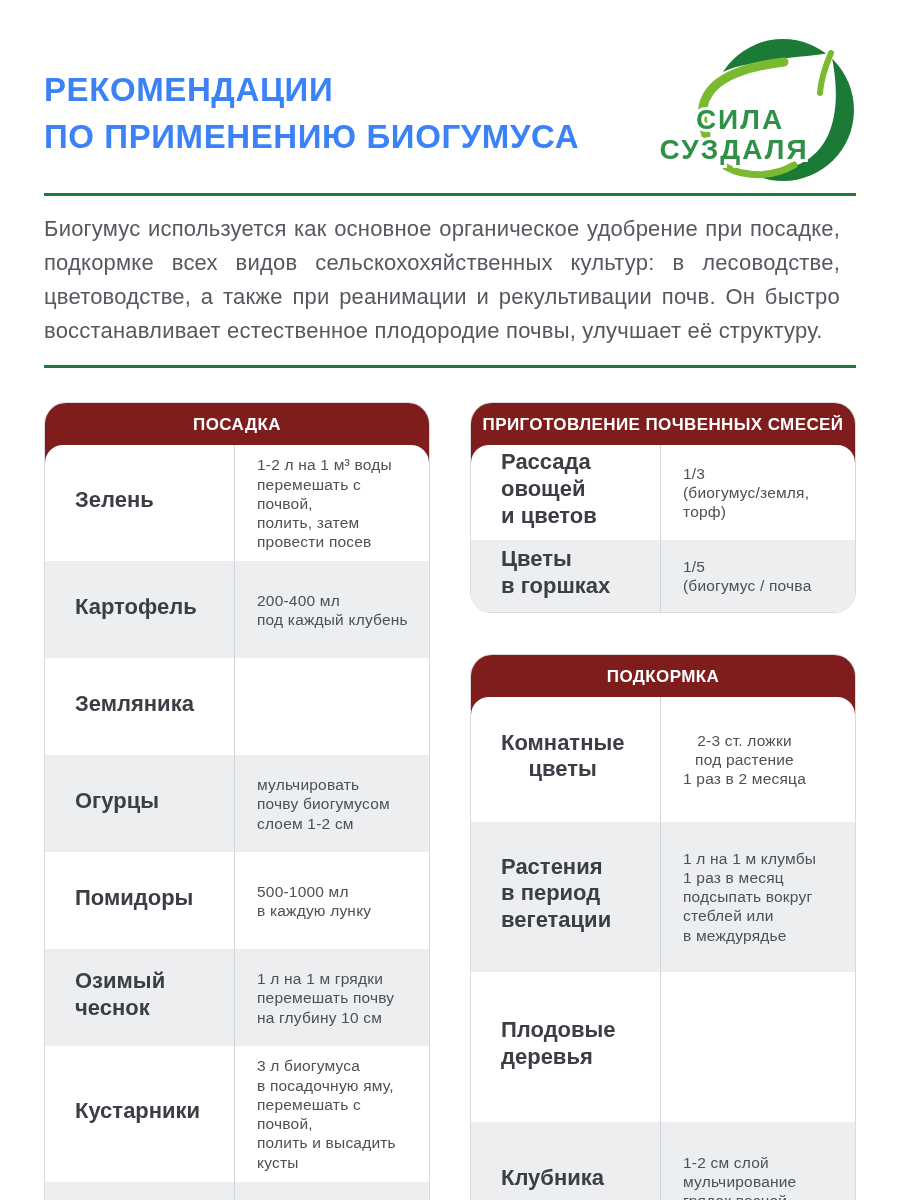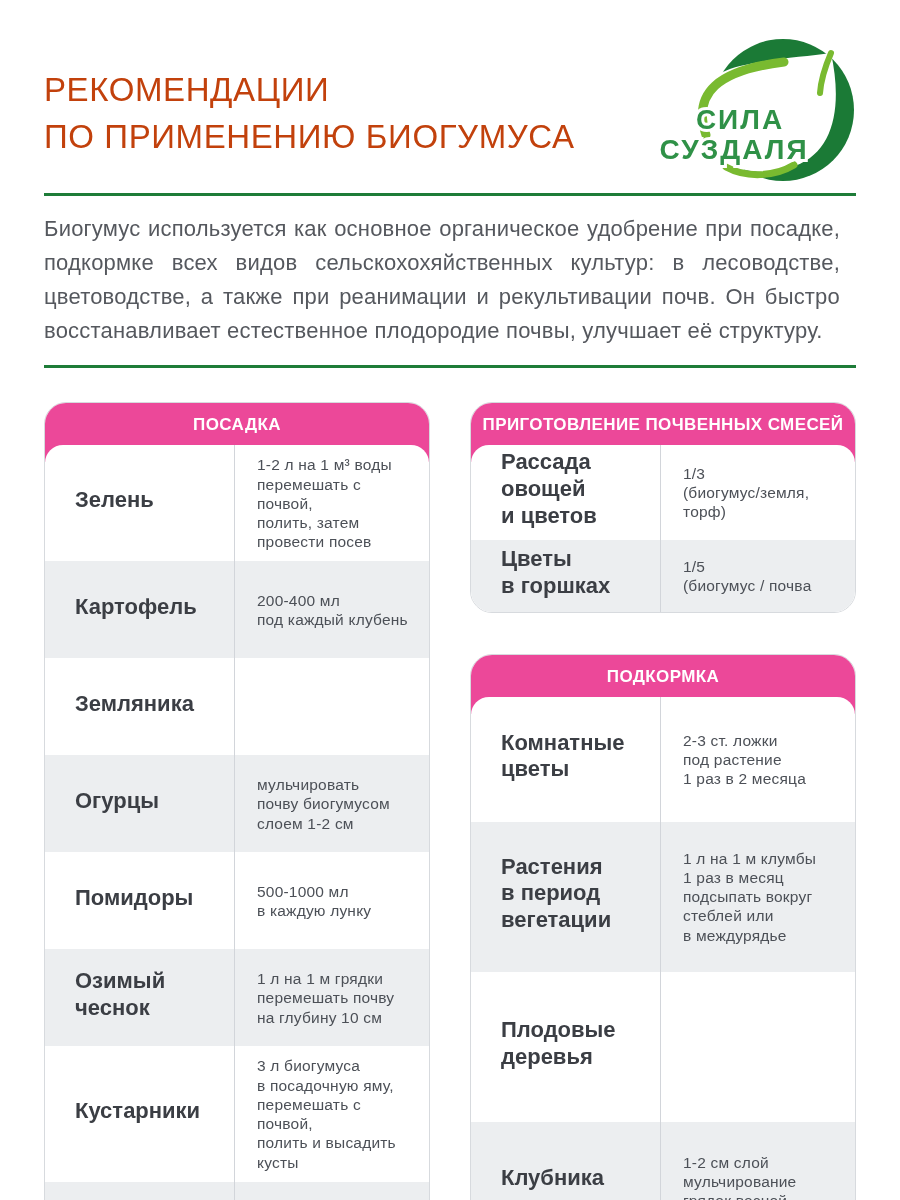--- a/index.html
+++ b/index.html
@@ -6,21 +6,21 @@
   body{
     width:900px;height:1200px;overflow:hidden;
     font-family:"Liberation Sans","DejaVu Sans",sans-serif;
     -webkit-font-smoothing:antialiased;
   }
   .page{box-sizing:border-box;width:900px;height:1200px;padding:35px 44px 0 44px;}
 
   
   .top{display:flex;justify-content:space-between;align-items:flex-start;height:158px;}
   .page-title{
-    margin:32px 0 0 0;color:#c2410c;font-size:33px;font-weight:normal;
+    margin:32px 0 0 0;color:#3b82f6;font-size:33px;font-weight:bold;
     line-height:1.42;letter-spacing:.6px;white-space:pre-line;
   }
   .logo{width:222px;height:152px;flex:0 0 auto;margin-top:2px;}
 
   
   .rule{height:3px;background:#1e7c38;border:none;margin:0;}
   .intro{
     margin:16px 16px 17px 0;color:#55585e;font-size:22px;line-height:1.55;
     text-align:justify;letter-spacing:.2px;
   }
@@ -28,21 +28,21 @@
   
   .cols{display:flex;gap:40px;margin-top:34px;}
   .col{width:386px;flex:0 0 auto;}
 
   .card{
     border:1px solid #d7dade;border-radius:22px;overflow:hidden;background:#fff;
     box-sizing:border-box;
   }
   .card + .card{margin-top:41px;}
   .card-header{
-    background:#ec4899;color:#ffffff;text-align:center;font-weight:bold;
+    background:#7f1d1d;color:#ffffff;text-align:center;font-weight:bold;
     font-size:17px;letter-spacing:.4px;padding:12px 6px 27px 6px;
   }
   .card-body{
     background:#fff;border-radius:18px 18px 0 0;margin-top:-17px;
     overflow:hidden;position:relative;
   }
   .row{display:flex;align-items:stretch;}
   .row.alt{background:#eceef0;}
   .cell-name{
     width:190px;box-sizing:border-box;flex:0 0 auto;
@@ -53,21 +53,21 @@
   .cell-value{
     flex:1;box-sizing:border-box;padding:10px 12px 10px 22px;
     display:flex;align-items:center;
     font-size:15.5px;color:#4c5057;line-height:1.24;white-space:pre-line;
     letter-spacing:.2px;
   }
   
   .t-planting .row{min-height:97px;}
   .t-mixes .row-0{min-height:82px;}
   .t-mixes .row-1{min-height:72px;}
-  .t-feeding .row-0{min-height:125px;}
+  .t-feeding .row-0{min-height:125px;text-align:center;}
   .t-feeding .row-1{min-height:150px;}
   .t-feeding .row-2{min-height:150px;}
   .t-feeding .row-3{min-height:119px;}
 </style>
 </head>
 <body>
 
 <div class="page">
 
   <div class="top">

